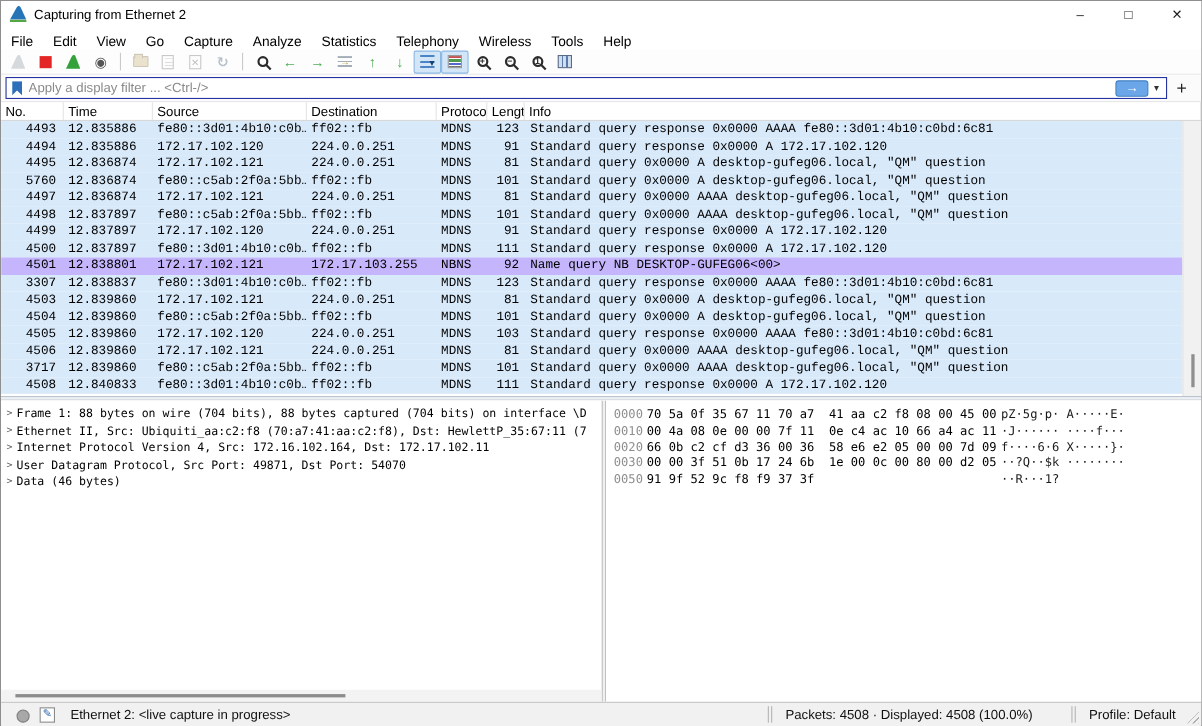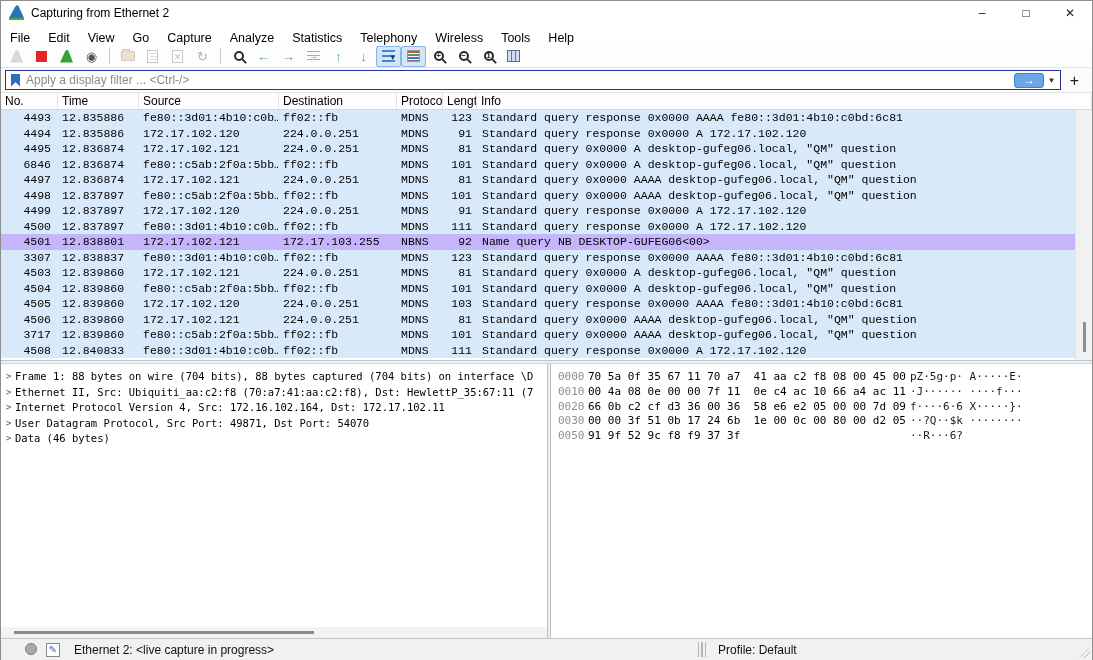--- a/index.html
+++ b/index.html
@@ -81,21 +81,21 @@
   .dthumb{position:absolute;left:13px;top:4px;height:3px;width:300px;background:#8c8c8c}
   .vsplit{flex:0 0 4px;background:#f0f0f0;border-left:1px solid #c0c0c0;border-right:1px solid #c0c0c0}
   .hexpane{flex:1;background:#fff;padding:6px 0 0 7px;font-family:"DejaVu Sans Mono","Liberation Mono",monospace;font-size:11px;line-height:14.8px}
   .hrow{white-space:pre}
   .hoffset{display:inline-block;width:30px;color:#8f8f8f}
   .hbytes{display:inline-block;width:322px;white-space:pre}
   .hascii{white-space:pre;color:#1a1a1a}
 
   
   .statusbar{flex:0 0 22px;background:#f1f1f1;border-top:1px solid #c6c6c6;display:flex;align-items:center;font-size:12px;color:#111;position:relative}
-  .st-left{flex:0 0 697px;display:flex;align-items:flex-start;padding-left:24px}
+  .st-left{flex:0 0 697px;display:flex;align-items:flex-end;padding-left:14px}
   .expert{width:12px;height:12px;border-radius:50%;background:#a8a8a8;border:1px solid #7e7e7e;flex:0 0 12px}
   .comment{width:14px;height:14px;background:#fff;border:1px solid #8a8a8a;margin-left:9px;font-size:10px;line-height:12px;text-align:center;color:#3a6fb0;flex:0 0 14px}
   .comment::after{content:"✎"}
   .st-iface{margin-left:14px;white-space:nowrap}
   .st-sep{width:4px;height:15px;border-left:1px solid #b5b5b5;border-right:1px solid #b5b5b5;flex:0 0 4px}
   .st-mid{flex:0 0 272px;padding-left:12px;white-space:nowrap}
   .st-right{flex:1;padding-left:12px;white-space:nowrap}
   .grip{position:absolute;right:2px;bottom:2px;width:11px;height:11px;background:repeating-linear-gradient(135deg,transparent 0 3px,#b0b0b0 3px 4px);clip-path:polygon(100% 0,100% 100%,0 100%)}
 </style>
 </head>
@@ -237,21 +237,21 @@
         <div class="prow r-blue">
           <span class="pcell c-no">4495</span>
           <span class="pcell c-time">12.836874</span>
           <span class="pcell c-src">172.17.102.121</span>
           <span class="pcell c-dst">224.0.0.251</span>
           <span class="pcell c-proto">MDNS</span>
           <span class="pcell c-len">81</span>
           <span class="pcell c-info">Standard query 0x0000 A desktop-gufeg06.local, "QM" question</span>
         </div>
         <div class="prow r-blue">
-          <span class="pcell c-no">6846</span>
+          <span class="pcell c-no">5760</span>
           <span class="pcell c-time">12.836874</span>
           <span class="pcell c-src">fe80::c5ab:2f0a:5bb…</span>
           <span class="pcell c-dst">ff02::fb</span>
           <span class="pcell c-proto">MDNS</span>
           <span class="pcell c-len">101</span>
           <span class="pcell c-info">Standard query 0x0000 A desktop-gufeg06.local, "QM" question</span>
         </div>
         <div class="prow r-blue">
           <span class="pcell c-no">4497</span>
           <span class="pcell c-time">12.836874</span>
@@ -380,29 +380,30 @@
       <div class="dscroll">
         <div class="dthumb"></div>
       </div>
     </div>
     <div class="vsplit"></div>
     <div class="hexpane" id="hexpane">
         <div class="hrow"><span class="hoffset">0000</span><span class="hbytes">70 5a 0f 35 67 11 70 a7  41 aa c2 f8 08 00 45 00</span><span class="hascii">pZ·5g·p· A·····E·</span></div>
         <div class="hrow"><span class="hoffset">0010</span><span class="hbytes">00 4a 08 0e 00 00 7f 11  0e c4 ac 10 66 a4 ac 11</span><span class="hascii">·J······ ····f···</span></div>
         <div class="hrow"><span class="hoffset">0020</span><span class="hbytes">66 0b c2 cf d3 36 00 36  58 e6 e2 05 00 00 7d 09</span><span class="hascii">f····6·6 X·····}·</span></div>
         <div class="hrow"><span class="hoffset">0030</span><span class="hbytes">00 00 3f 51 0b 17 24 6b  1e 00 0c 00 80 00 d2 05</span><span class="hascii">··?Q··$k ········</span></div>
-        <div class="hrow"><span class="hoffset">0050</span><span class="hbytes">91 9f 52 9c f8 f9 37 3f</span><span class="hascii">··R···6?</span></div>
+        <div class="hrow"><span class="hoffset">0050</span><span class="hbytes">91 9f 52 9c f8 f9 37 3f</span><span class="hascii">··R···1?</span></div>
       </div>
   </div>
 
   <div class="statusbar">
     <span class="st-left">
       <span class="expert"></span>
       <span class="comment"></span>
       <span class="st-iface">Ethernet 2: &lt;live capture in progress&gt;</span>
     </span>
     <span class="st-sep"></span>
+    <span class="st-mid">Packets: 4508 · Displayed: 4508 (100.0%)</span>
     <span class="st-sep"></span>
     <span class="st-right">Profile: Default</span>
     <span class="grip"></span>
   </div>
 
 </div>
 
 </body></html>

